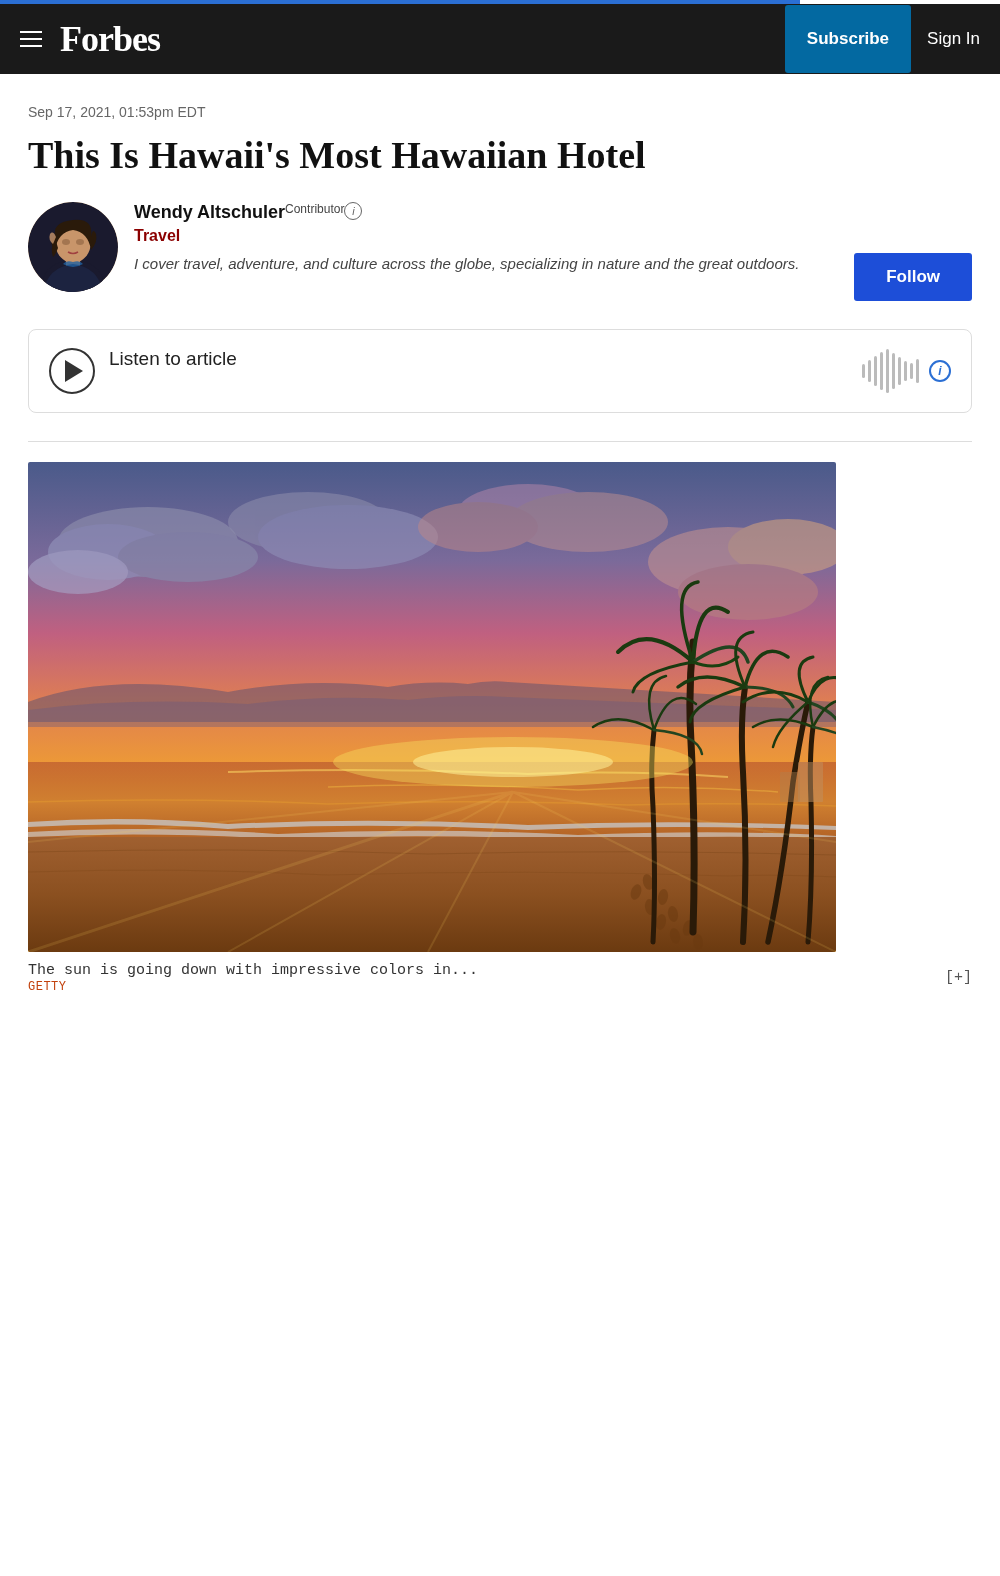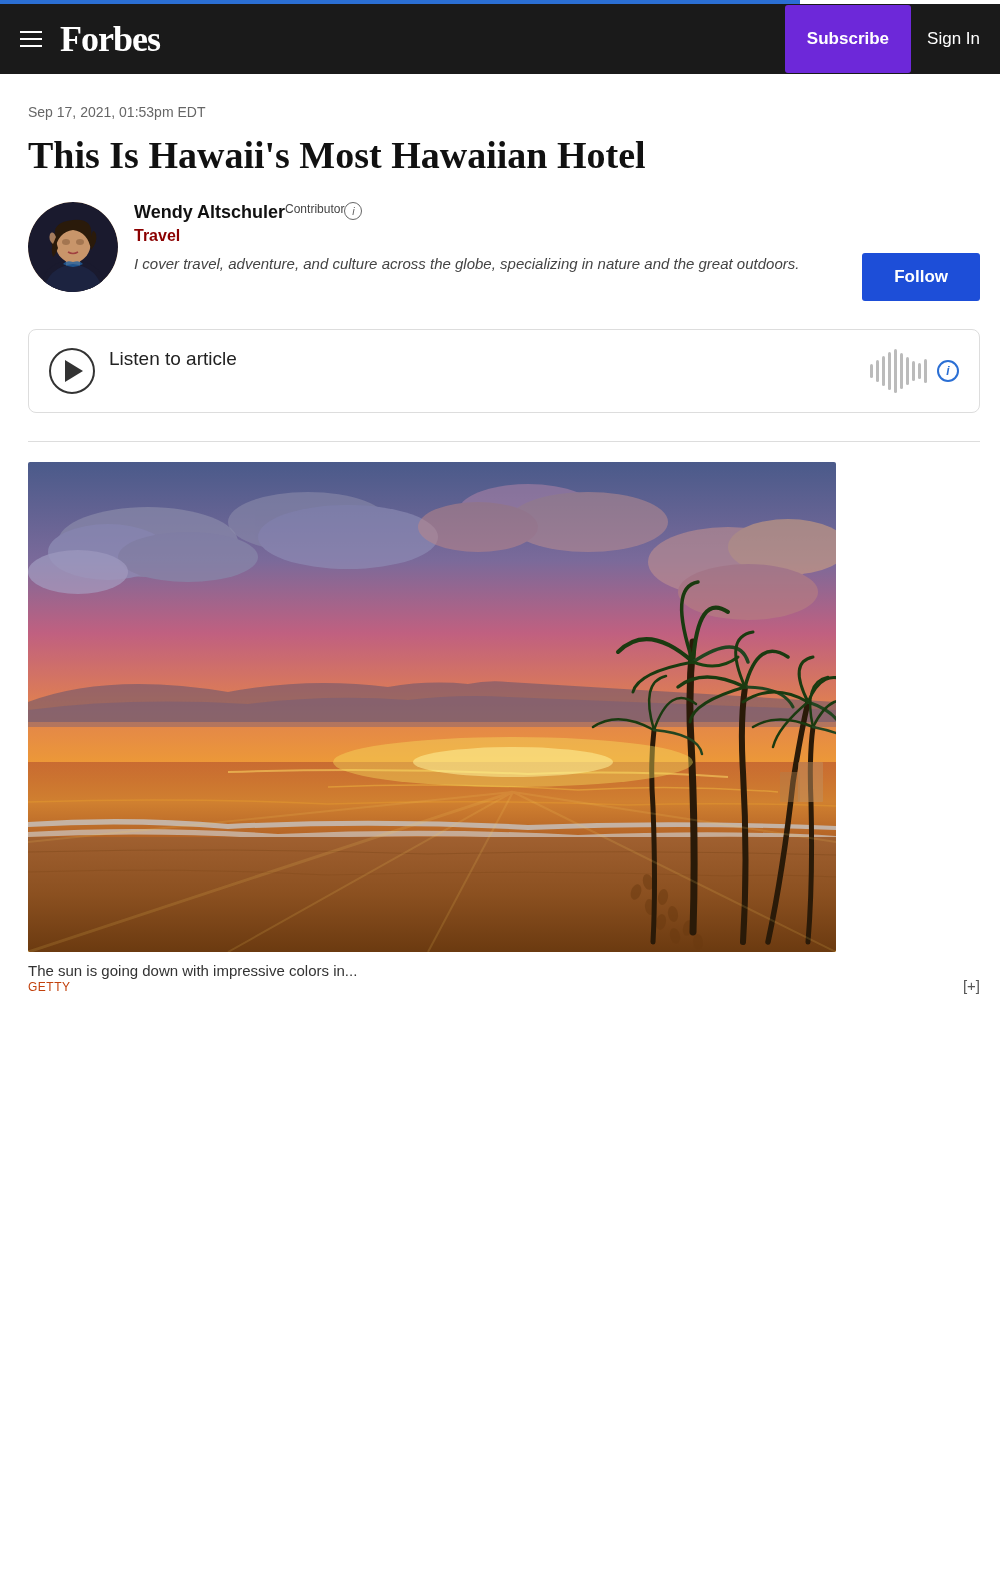--- a/index.html
+++ b/index.html
@@ -56,41 +56,41 @@
       letter-spacing: -1px;
     }
 
     .header-right {
       display: flex;
       align-items: center;
       gap: 16px;
     }
 
     .subscribe-btn {
-      background: #6d28d9;
+      background: #0369a1;
       color: #fff;
       border: none;
       padding: 24px 22px;
       font-size: 17px;
       font-weight: 600;
       cursor: pointer;
       border-radius: 3px;
     }
 
     .sign-in-btn {
       color: #fff;
       background: none;
       border: none;
       font-size: 17px;
       cursor: pointer;
     }
 
     
     .article-container {
-      padding: 20px 20px 30px 28px;
+      padding: 20px 28px 30px 28px;
     }
 
     .article-date {
       font-size: 14px;
       color: #666;
       margin-bottom: 14px;
       margin-top: 10px;
     }
 
     .article-title {
@@ -293,21 +293,22 @@
     
     .hero-svg {
       width: 100%;
       height: 100%;
     }
 
     .image-caption {
       padding: 10px 0 4px 0;
       display: flex;
       justify-content: space-between;
-      align-items: flex-end;
+      align-items: center;
+      font-family: Liberation Mono, monospace;
     }
 
     .caption-text {
       font-size: 15px;
       color: #333;
       flex: 1;
     }
 
     .caption-expand {
       font-size: 15px;

